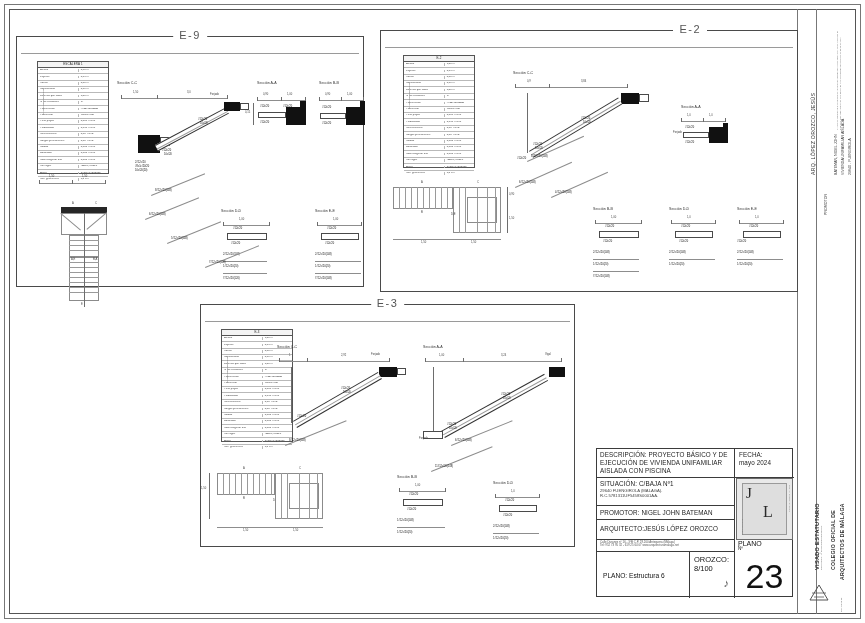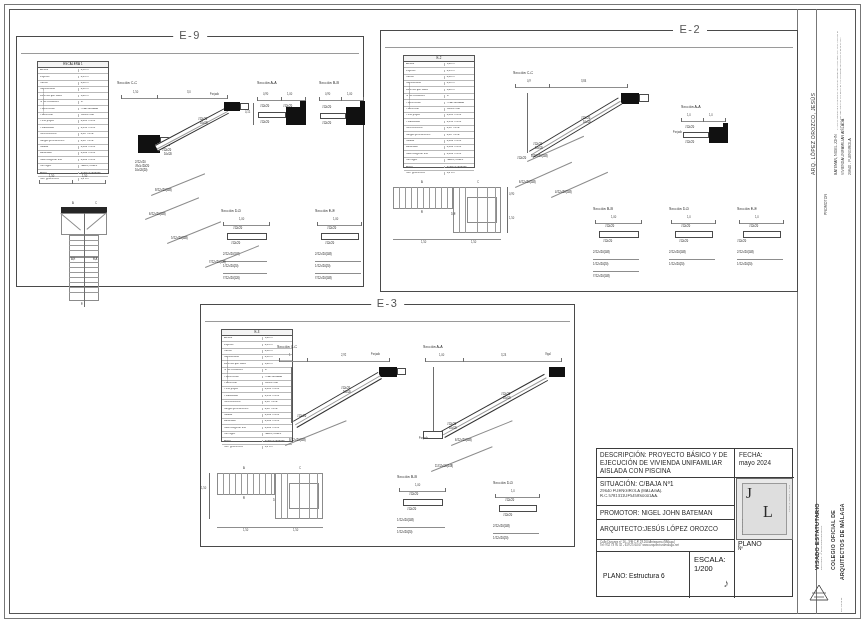--- a/index.html
+++ b/index.html
@@ -685,36 +685,39 @@
     <div class="cell" style="left:0;top:91px;width:138px;height:12px;border-right:1px solid #3b3b3b;border-bottom:1px solid #3b3b3b;padding:1px 3px;">
       <div class="tb-tiny">Calle Duranes nº 16 - 3ºB          C.P. 29.200          Antequera (Málaga)</div>
       <div class="tb-tiny">Tel: 952 73 95 32 - 619 25 64 07 www.arquitecturamalaga.net</div>
     </div>
 
     <div class="cell" style="left:0;top:103px;width:93px;height:46px;border-right:1px solid #3b3b3b;display:flex;align-items:center;padding-left:6px;">
       <div class="plano-lbl">PLANO: Estructura 6</div>
     </div>
 
     <div class="cell" style="left:93px;top:103px;width:45px;height:46px;border-right:1px solid #3b3b3b;padding:3px 4px;">
-      <div class="esc">ESCALA:</div>
-      <div class="esc">1/200</div>
+      <div class="esc">OROZCO:</div>
+      <div class="esc">8/100</div>
       <div style="position:absolute;right:5px;bottom:9px;font-size:11px;color:#555;">♪</div>
     </div>
 
     <div class="logo-box" style="left:139px;top:29px;width:57px;height:62px;">
       <div class="logo-inner"></div>
       <div class="logo-J">J</div>
       <div class="logo-L">L</div>
       <div class="logo-side" style="left:4px;top:56px;transform:rotate(-90deg);">arquitectura</div>
       <div class="logo-side" style="left:54px;top:6px;transform:rotate(90deg);">Jesús López Orozco</div>
     </div>
 
     <div class="cell" style="left:138px;top:91px;width:59px;height:13px;padding:0 3px;">
       <div style="font-size:7px;color:#111;line-height:1;">PLANO</div>
       <div style="font-size:4.6px;color:#111;line-height:1;">Nº</div>
+    </div>
+    <div class="cell" style="left:138px;top:104px;width:59px;height:45px;display:flex;align-items:center;justify-content:center;">
+      <div class="big-no">23</div>
     </div>
   </div>
 
   <div class="vtxt" style="left:810px;top:175px;transform:rotate(-90deg);">ARQ. LÓPEZ OROZCO, JESÚS</div>
 
   <div class="vtxt-sm" style="left:824px;top:215px;transform:rotate(-90deg);">PROMOTOR</div>
   <div class="vtxt-sm" style="left:834px;top:175px;transform:rotate(-90deg);">BATEMAN, NIGEL JOHN</div>
   <div class="vtxt-sm" style="left:841px;top:175px;transform:rotate(-90deg);">VIVIENDA UNIFAMILIAR AISLADA</div>
   <div class="vtxt-sm" style="left:848px;top:175px;transform:rotate(-90deg);">29640 - FUENGIROLA</div>
 

